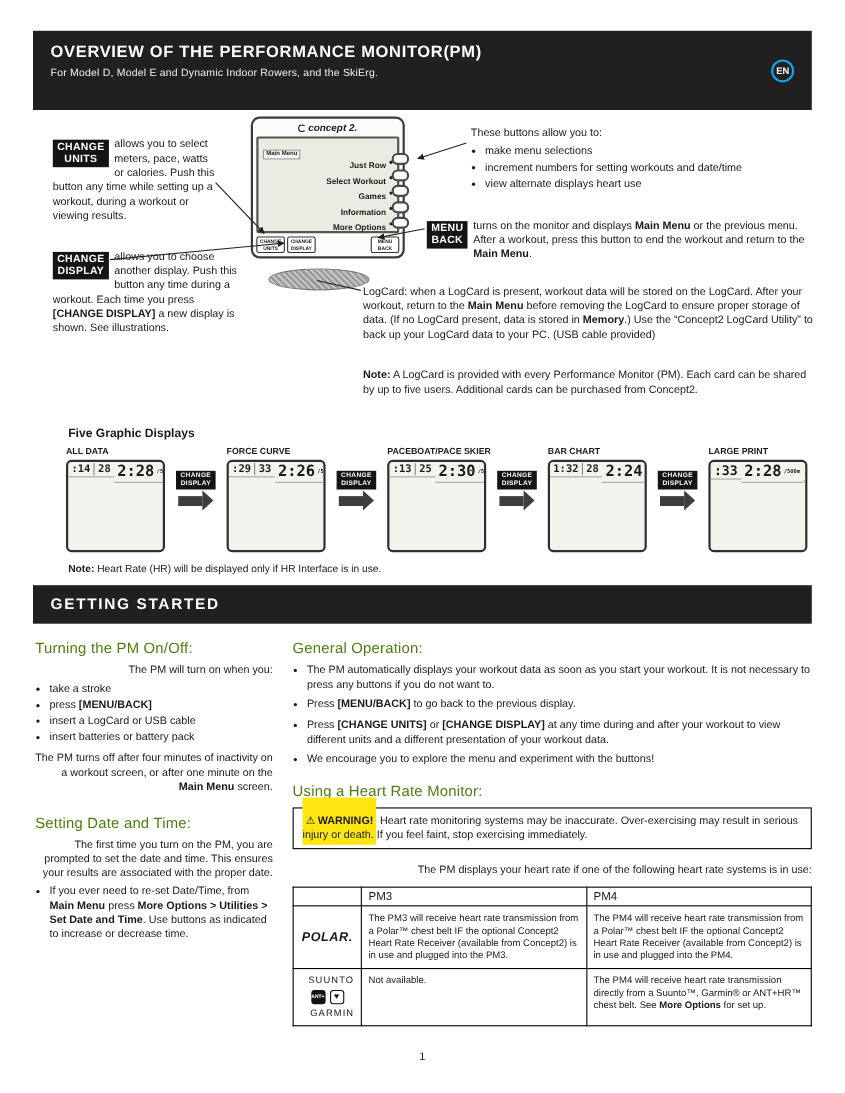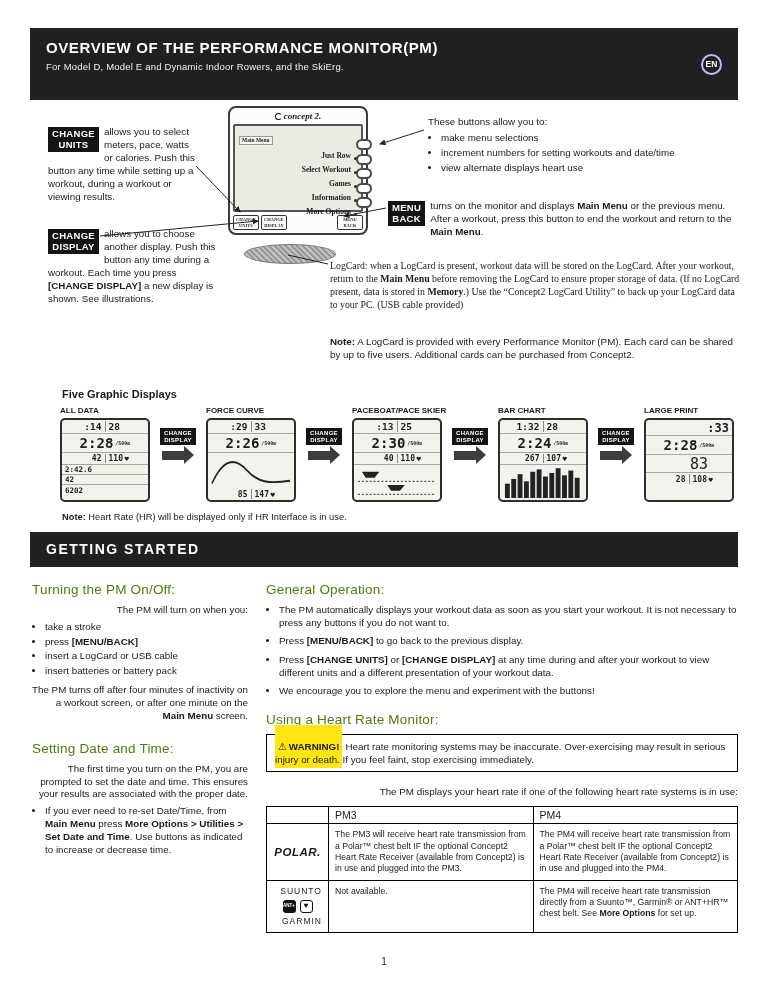--- a/index.html
+++ b/index.html
@@ -4,66 +4,66 @@
 <style>
   * { box-sizing: border-box; margin: 0; padding: 0; }
   html,body { background:#ffffff; }
   body { font-family: "Liberation Sans", "DejaVu Sans", sans-serif; color:#1a1a1a; }
   .page { position:relative; width:768px; height:994px; background:#fff; overflow:hidden; margin:0 auto; }
 
   
   .banner1 { position:absolute; left:30px; top:28px; width:708px; height:72px; background:#221f20; color:#fff; padding:11px 16px 0; }
   .b1-title { font-size:15px; font-weight:bold; letter-spacing:.6px; margin-bottom:5px; }
   .b1-line { font-size:9.5px; letter-spacing:.2px; margin-bottom:3px; color:#f2f2f2; }
-  .en-badge { position:absolute; right:16px; top:26px; width:21px; height:21px; border:2px solid #c4b5fd; border-radius:50%; font-size:8.5px; font-weight:bold; line-height:17px; text-align:center; }
+  .en-badge { position:absolute; right:16px; top:26px; width:21px; height:21px; border:2px solid #0ea5e9; border-radius:50%; font-size:8.5px; font-weight:bold; line-height:17px; text-align:center; }
   .banner2 { position:absolute; left:30px; top:532px; width:708px; height:35px; background:#221f20; color:#fff; font-size:14px; font-weight:bold; letter-spacing:1.5px; line-height:35px; padding-left:16px; }
 
   
   .body10 { font-size:9.8px; line-height:1.32; }
   .badge { display:inline-block; background:#141414; color:#fff; font-weight:bold; text-align:center; padding:2px 4px; }
   .badge .bl { display:block; font-size:9.5px; line-height:1.12; letter-spacing:.3px; }
   .badge.sm .bl { font-size:6px; }
   .fl { float:left; margin:1px 5px 2px 0; }
   ul.blist { margin:3px 0 0 13px; }
   ul.blist li { font-size:9.8px; line-height:1.3; margin-bottom:2.5px; }
 
   
   .overview { position:absolute; left:30px; top:104px; width:708px; height:284px; }
   .cu-block { position:absolute; left:18px; top:22px; width:152px; }
   .cd-block { position:absolute; left:18px; top:124px; width:172px; }
   .right-info { position:absolute; left:398px; top:12px; width:312px; }
   .mb-block { position:absolute; left:358px; top:96px; width:352px; }
-  .logcard-p { position:absolute; left:300px; top:156px; width:410px; font-size:9.8px; line-height:1.32;font-family:Liberation Serif, serif; }
+  .logcard-p { position:absolute; left:300px; top:156px; width:410px; font-size:9.8px; line-height:1.32; }
   .logcard-note { position:absolute; left:300px; top:232px; width:410px; font-size:9.8px; line-height:1.32; }
 
   .monitor-area { position:absolute; left:198px; top:2px; width:152px; }
-  .pm-body { width:140px; border:2px solid #3b3b3b; border-radius:8px; background:#fcfcfa; padding:3px;font-family:Liberation Serif, serif; }
+  .pm-body { width:140px; border:2px solid #3b3b3b; border-radius:8px; background:#fcfcfa; padding:3px; }
   .pm-logo { height:13px; text-align:center; font-size:9px; font-weight:bold; font-style:italic; white-space:nowrap; }
   .c2ring { display:inline-block; width:7px; height:7px; border:1.5px solid #111; border-right-color:transparent; border-radius:50%; margin-right:2px; vertical-align:-1px; }
   .pm-screen { height:88px; border:2px solid #555; background:#ebebe4; padding:2px 4px; border-radius:2px; }
   .pm-screen-title { display:inline-block; font-size:5.5px; font-weight:bold; border:1px solid #999; background:#f7f7f2; padding:0 2px; line-height:7px; }
-  .pm-item { display:flex; justify-content:flex-end; align-items:flex-end; font-size:7.5px; font-weight:bold; height:14px; }
+  .pm-item { display:flex; justify-content:flex-end; align-items:flex-start; font-size:7.5px; font-weight:bold; height:14px; }
   .pm-dot { width:3px; height:3px; background:#222; border-radius:50%; margin-left:3px; }
   .pm-btnrow { display:flex; gap:2px; margin-top:3px; height:15px; }
   .pm-btn { border:1px solid #333; border-radius:2px; background:#fff; text-align:center; font-size:4.5px; font-weight:bold; line-height:1.25; padding:1px 2px; min-width:26px; }
   .pm-btn .bl { display:block; }
   .pm-btn-mb { margin-left:auto; }
   .pm-ovals { position:absolute; left:128px; top:33px; }
   .oval { width:16px; height:11px; border:2px solid #4a4a4a; border-radius:6px; background:#fff; margin-bottom:3.5px; }
   .pm-slot { position:absolute; left:214px; top:140px; width:92px; height:20px; border-radius:50%; border:1px solid #777;
              background:repeating-linear-gradient(45deg,#9a9a9a 0 2px,#c2c2c2 2px 4px); }
   .arrows { position:absolute; left:0; top:0; width:708px; height:284px; pointer-events:none; }
 
   
   .displays { position:absolute; left:30px; top:388px; width:708px; height:142px; }
   .fg-title { margin-left:32px; font-size:11px; font-weight:bold; }
   .fg-row { display:flex; justify-content:space-between; align-items:flex-start; margin-top:6px; padding-left:30px; padding-right:4px; }
   .fg-block { width:90px; }
   .fg-label { font-size:8px; font-weight:bold; white-space:nowrap; height:12px; }
-  .mini { width:90px; height:84px; border:2px solid #2e2e2e; border-radius:5px; background:#f3f3ee; display:flex; flex-direction:column; overflow:hidden; font-family:"DejaVu Sans Mono", monospace; }
+  .mini { width:90px; height:84px; border:2px solid #2e2e2e; border-radius:5px; background:#f3f3ee; display:flex; flex-direction:row; overflow:hidden; font-family:"DejaVu Sans Mono", monospace; }
   .mrow { display:flex; align-items:center; justify-content:center; border-bottom:1px solid #a8a89e; padding:0 3px; }
   .mrow:last-child { border-bottom:none; }
   .m1 { height:14px; font-size:9.5px; font-weight:bold; }
   .m2 { height:19px; font-size:14px; font-weight:bold; }
   .m3 { height:12px; font-size:8px; font-weight:bold; }
   .msm { height:10px; font-size:7.5px; font-weight:bold; justify-content:flex-start; }
   .mgfx { flex:1; border-bottom:none; padding:2px; }
   .mgfx svg { width:100%; height:100%; }
   .half { flex:1; }
   .ha-r { text-align:right; padding-right:3px; }

